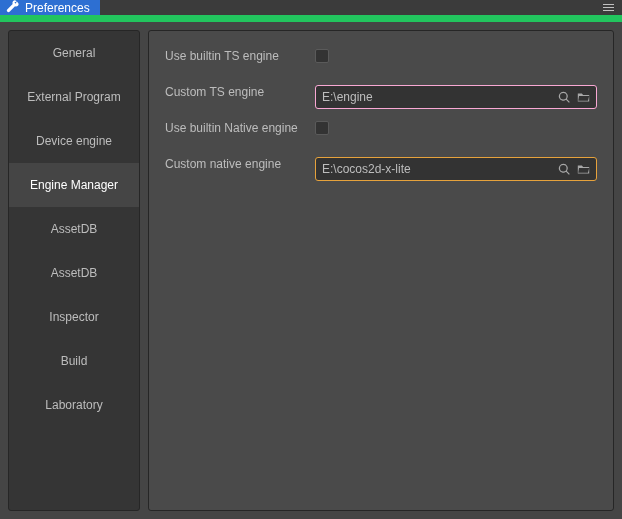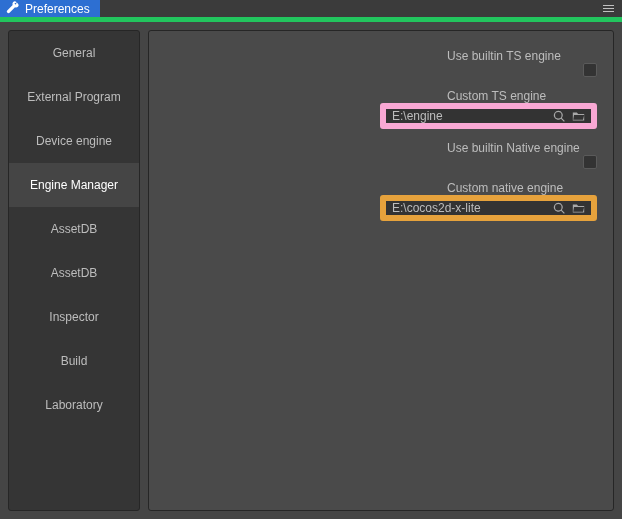--- a/index.html
+++ b/index.html
@@ -8,21 +8,21 @@
     font-family: -apple-system, BlinkMacSystemFont, "Segoe UI", Arial, sans-serif;
     font-size: 12px;
     background: #454545;
     color: #bdbdbd;
   }
   .titlebar {
     height: 22px;
     background: #3b3b3b;
     display: flex;
     align-items: center;
-    border-bottom: 5px solid #22c55e;
+    border-bottom: 7px solid #22c55e;
   }
   .title-left {
     display: flex;
     align-items: center;
     background: #2d6fd2;
     height: 100%;
     padding: 0 10px 0 6px;
     color: #ffffff;
     gap: 6px;
   }
@@ -66,45 +66,44 @@
   }
   .main {
     flex: 1;
     background: #4a4a4a;
     border: 1px solid #262626;
     border-radius: 3px;
     padding: 18px 16px;
   }
   .row {
     display: flex;
-    align-items: flex-end;
+    align-items: flex-start;
     margin-bottom: 12px;
     min-height: 24px;
-    flex-direction: column;
   }
   .row-label {
     width: 150px;
     flex-shrink: 0;
     color: #bdbdbd;
     font-size: 12px;
   }
   .checkbox {
     width: 14px;
     height: 14px;
     background: #333333;
     border: 1px solid #5a5a5a;
     border-radius: 2px;
     cursor: pointer;
   }
   .path-field {
     flex: 1;
     display: flex;
     align-items: center;
     background: #333333;
-    border: 6px solid #f9a8d4;
+    border: 1px solid #f9a8d4;
     border-radius: 3px;
     height: 24px;
     padding: 0 6px;
     gap: 6px;
   }
   .path-field.focused {
     border-color: #e6a23c;
   }
   .path-input {
     flex: 1;

